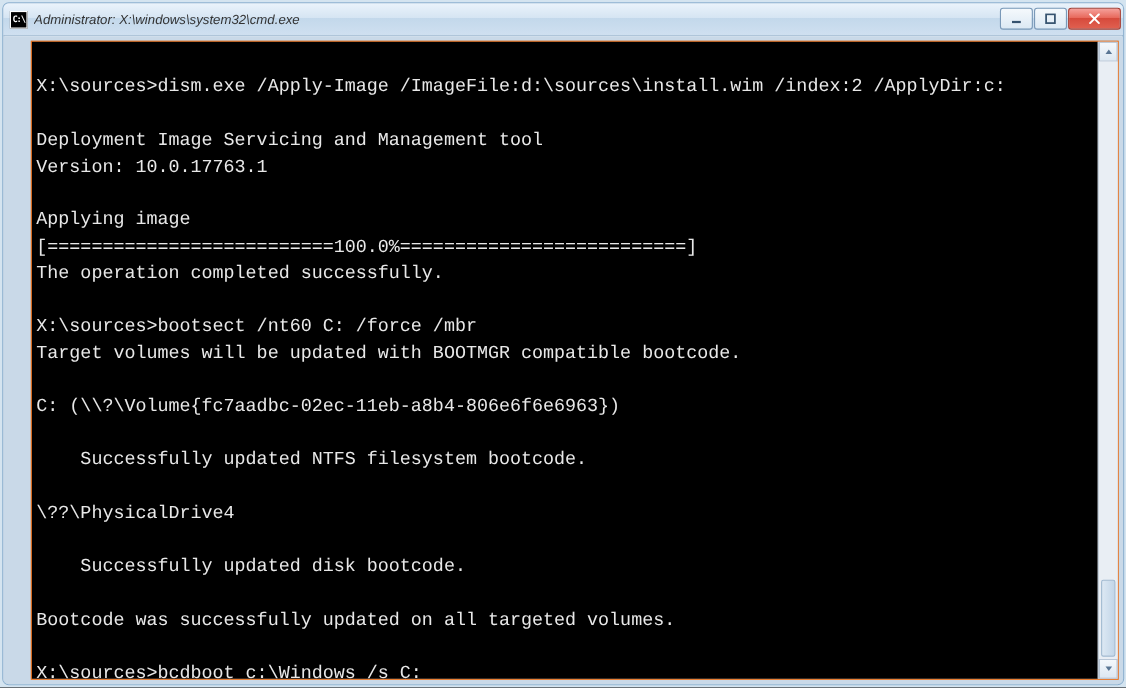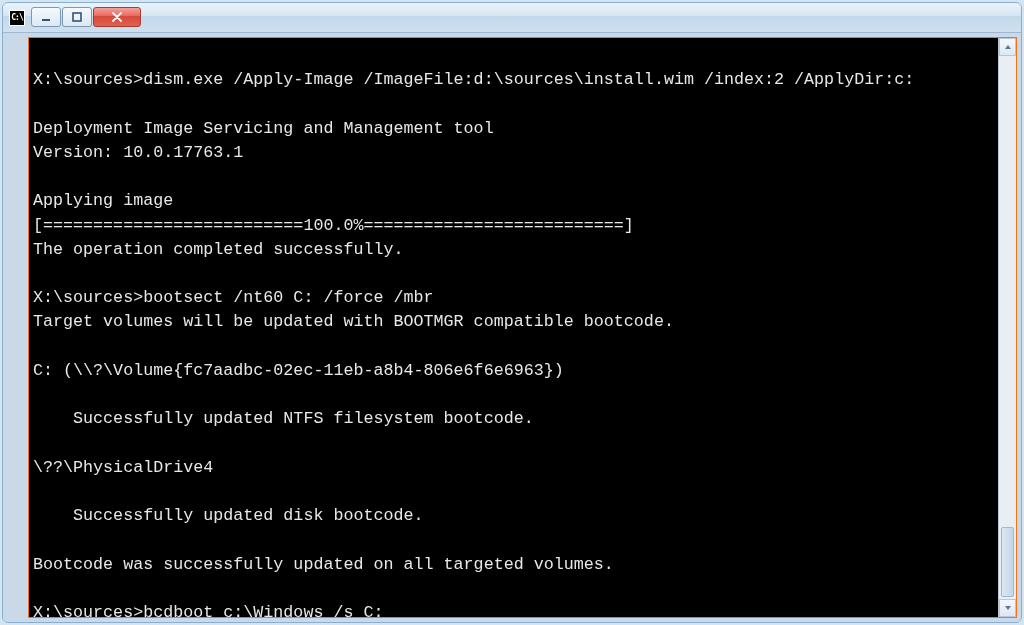--- a/index.html
+++ b/index.html
@@ -132,20 +132,21 @@
       border: 1px solid #9fb8d0;
       border-radius: 2px;
     }
   </style>
 </head>
 <body>
 
 <div class="window">
   <div class="titlebar">
     <div class="titlebar-icon">C:\</div>
+    <div class="titlebar-text">Administrator: X:\windows\system32\cmd.exe</div>
     <div class="window-controls">
       <div class="win-btn">
         <svg width="10" height="10" viewBox="0 0 10 10">
             <rect x="1" y="7" width="8" height="2" fill="#36536f"></rect>
           </svg>
       </div>
       <div class="win-btn">
         <svg width="10" height="10" viewBox="0 0 10 10">
             <rect x="1" y="1" width="8" height="8" fill="none" stroke="#36536f" stroke-width="1.6"></rect>
           </svg>

